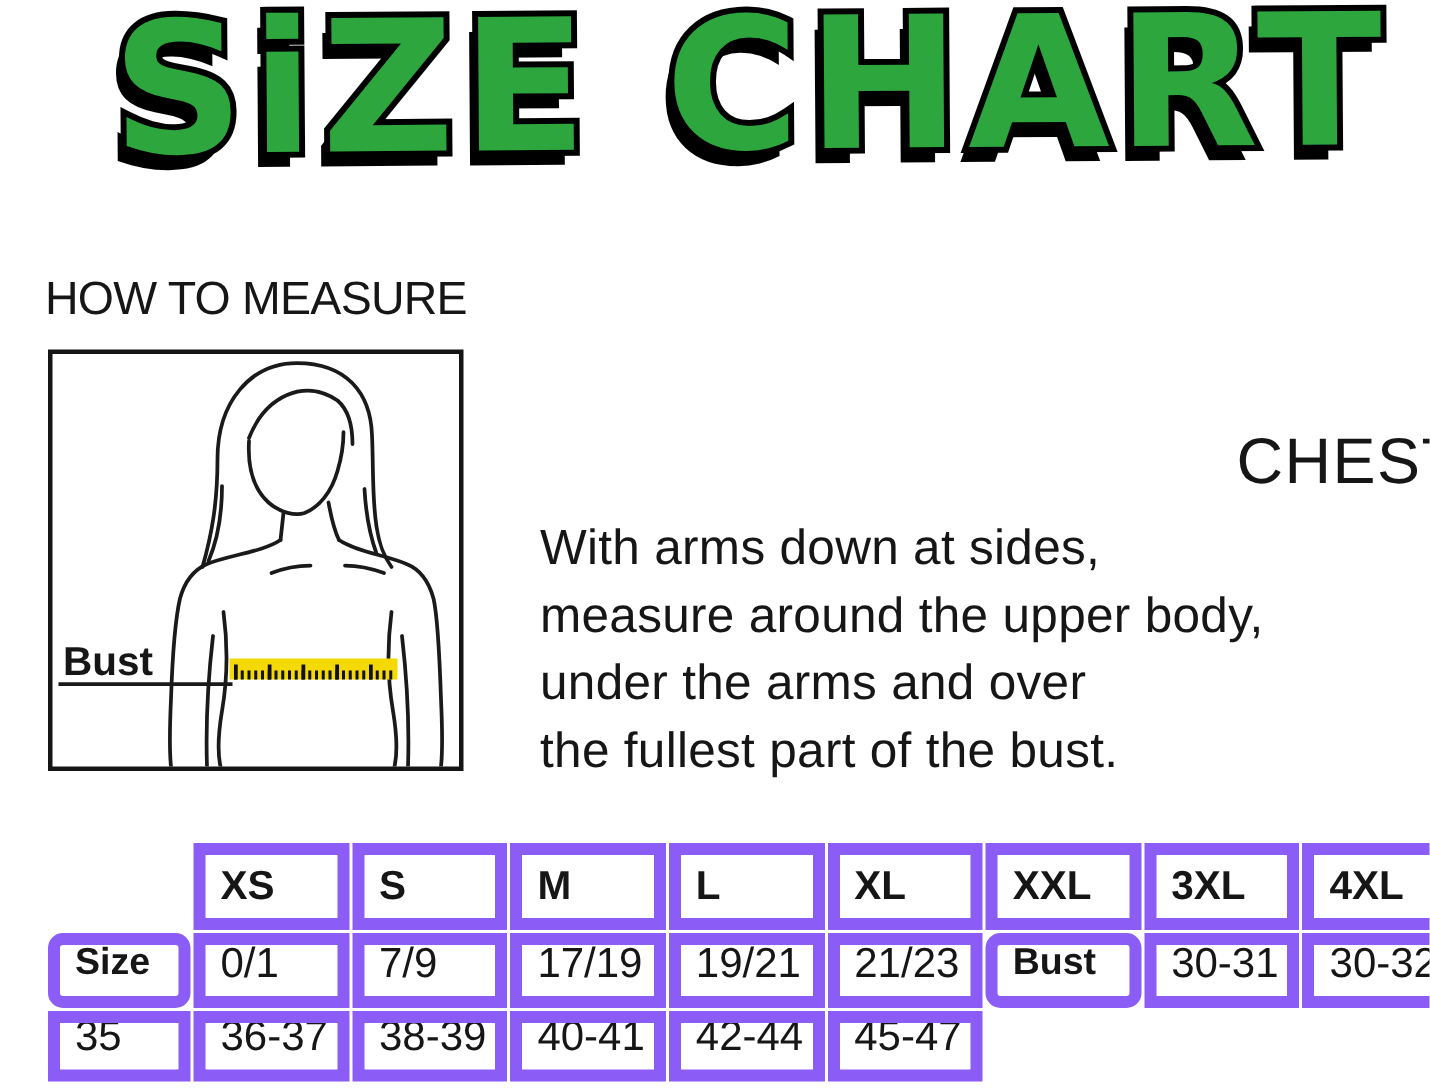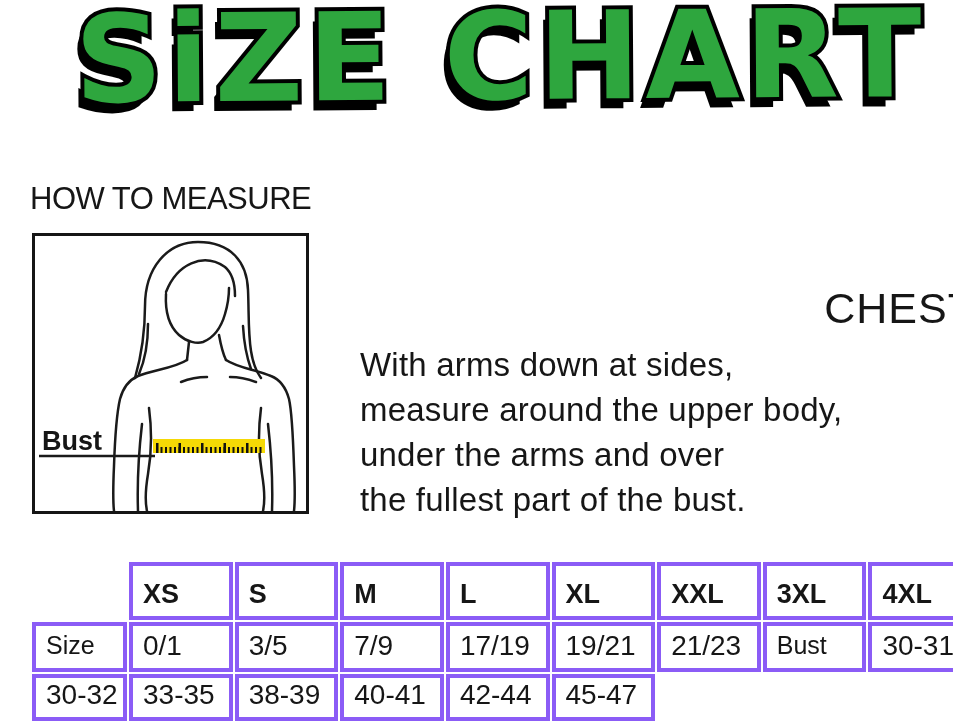--- a/index.html
+++ b/index.html
@@ -85,31 +85,31 @@
     position: absolute;
     left: 8px;
     top: 562px;
     width: 940px;
     display: grid;
     grid-template-columns: 95px repeat(8, 1fr);
     grid-template-rows: 58px 50px 47px;
     gap: 2px;
   }
   .cell {
-    border: 4px solid #8b5cf6;
+    border: 8px solid #8b5cf6;
     background: #fff;
     display: flex;
     align-items: flex-end;
     padding: 0 0 6px 10px;
     font-size: 28px;
     font-weight: 300;
     overflow: hidden;
   }
   .cell.header   { font-weight: bold; font-size: 27px; }
-  .cell.rowlabel { font-weight: normal; font-size: 25px; padding-bottom: 8px; }
+  .cell.rowlabel { font-weight: bold; font-size: 25px; padding-bottom: 8px; border-radius: 10px; }
   .cell.blank    { border: none; background: transparent; }
 </style>
 </head>
 <body>
 
 <div class="canvas">
 
   <div class="title">SiZE CHART</div>
 
   <div class="how-heading">HOW TO MEASURE</div>
@@ -168,29 +168,29 @@
     <div class="cell header">S</div>
     <div class="cell header">M</div>
     <div class="cell header">L</div>
     <div class="cell header">XL</div>
     <div class="cell header">XXL</div>
     <div class="cell header">3XL</div>
     <div class="cell header">4XL</div>
 
     <div class="cell rowlabel">Size</div>
     <div class="cell">0/1</div>
-    <div class="cell">3/5</div>
     <div class="cell">7/9</div>
     <div class="cell">17/19</div>
     <div class="cell">19/21</div>
     <div class="cell">21/23</div>
 
     <div class="cell rowlabel">Bust</div>
     <div class="cell">30-31</div>
     <div class="cell">30-32</div>
     <div class="cell">33-35</div>
+    <div class="cell">36-37</div>
     <div class="cell">38-39</div>
     <div class="cell">40-41</div>
     <div class="cell">42-44</div>
     <div class="cell">45-47</div>
   </div>
 
 </div>
 
 </body></html>

